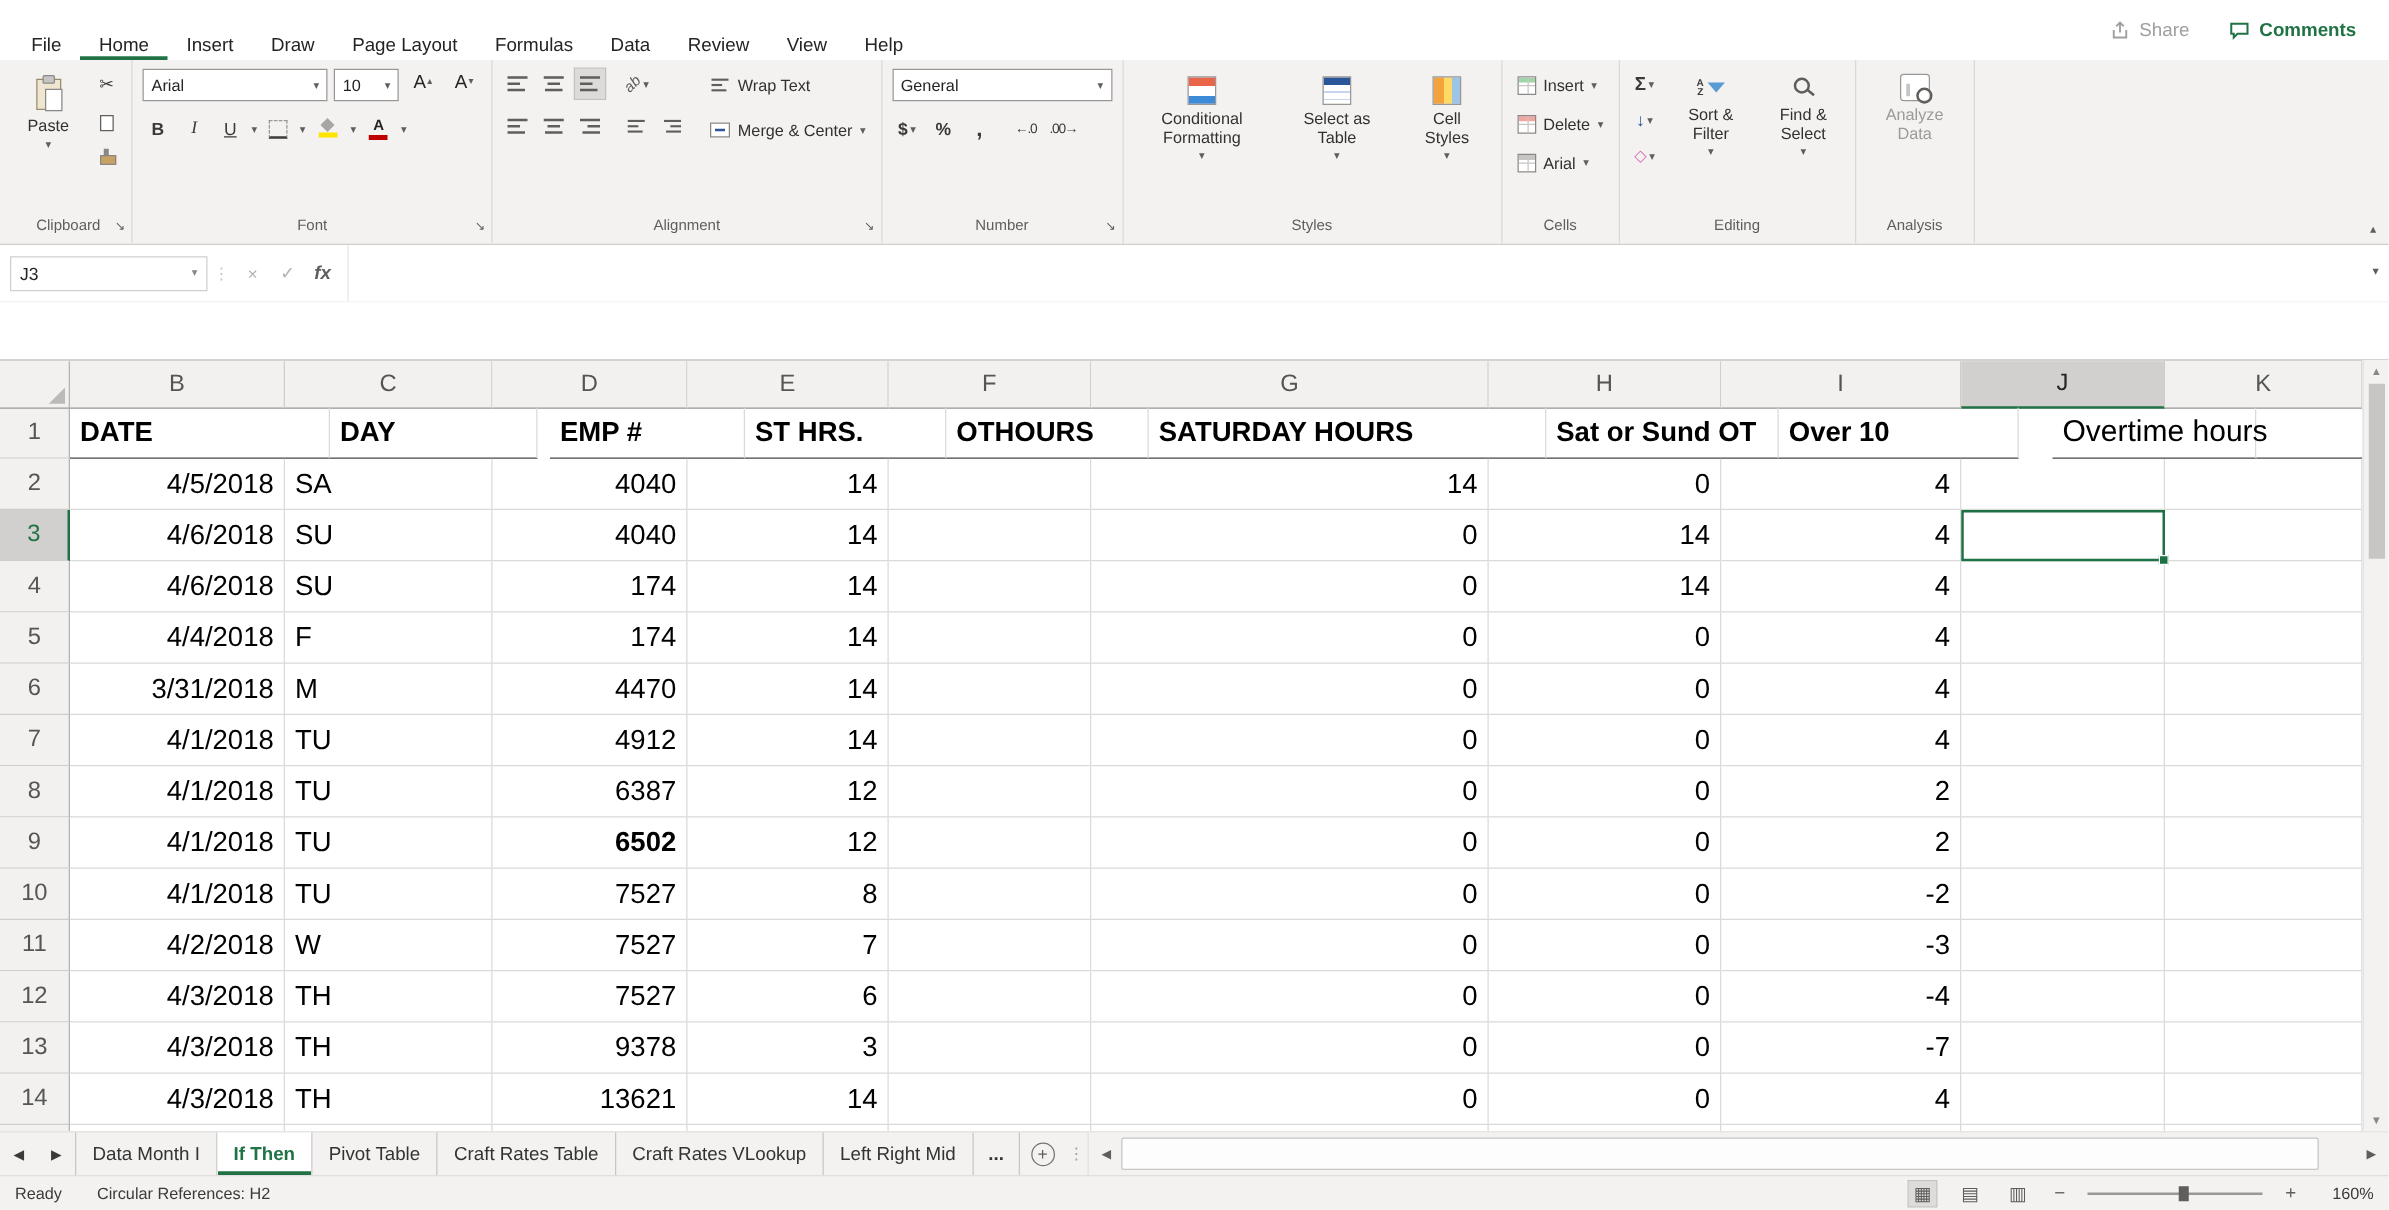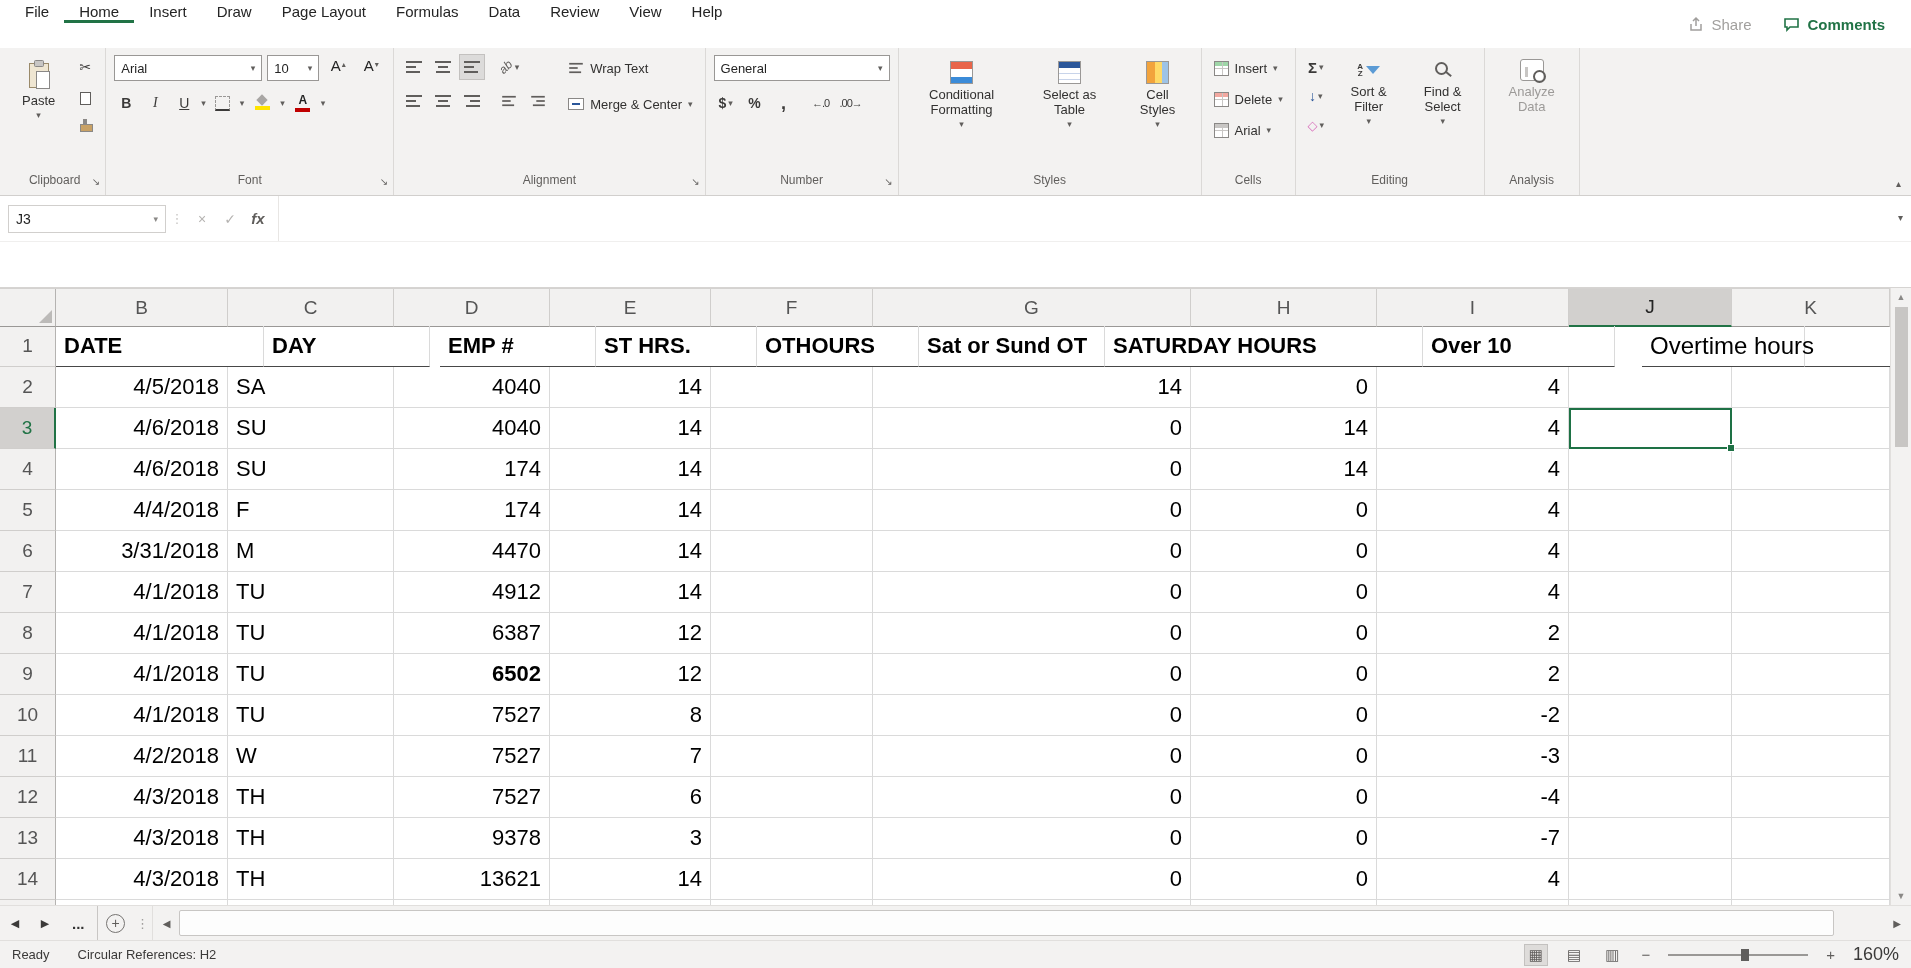--- a/index.html
+++ b/index.html
@@ -2,21 +2,21 @@
 <html><head>
 <meta charset="utf-8">
 <style>
   *{box-sizing:border-box;margin:0;padding:0;font-family:"Liberation Sans","DejaVu Sans",sans-serif}
   button{background:none;border:none;cursor:default;font:inherit;color:inherit}
   html,body{width:1911px;height:968px;overflow:hidden;background:#fff;color:#242424}
   .app{display:flex;flex-direction:column;width:1911px;height:968px}
 
   
   .menubar{height:48px;background:#fff;display:flex;align-items:stretch;padding-left:10px;font-size:15px;flex:none}
-  .menu-items{display:flex;align-items:flex-start}
+  .menu-items{display:flex;align-items:flex-end}
   .menu-item{display:flex;align-items:center;padding:3px 15px 0;border-bottom:3px solid transparent;color:#242424;white-space:nowrap}
   .menu-item.active{border-bottom-color:#217346}
   .menubar-right{margin-left:auto;display:flex;align-items:center;gap:8px;padding-right:14px}
   .share-btn{display:flex;align-items:center;gap:7px;color:#a19f9d;padding:5px 12px;font-size:15px}
   .comments-btn{display:flex;align-items:center;gap:7px;color:#217346;font-weight:700;padding:5px 12px;font-size:15px}
 
   
   .ribbon{height:148px;background:#f3f2f1;border-bottom:1px solid #d1cfcd;display:flex;align-items:stretch;padding-left:4px;position:relative;overflow:hidden;flex:none}
   .rgroup{display:flex;flex-direction:column;border-right:1px solid #dbd9d7;padding:7px 8px 0;position:relative}
   .rbody{flex:1;display:flex;gap:8px;align-items:flex-start}
@@ -139,21 +139,21 @@
   .hs-thumb{height:26px;width:97%;background:#fdfdfd;border:1px solid #c8c6c4;border-radius:2px}
 
   
   .statusbar{height:28px;background:#f3f2f1;border-top:1px solid #e1dfdd;display:flex;align-items:center;font-size:13px;color:#3b3a39;padding:0 12px;gap:28px;flex:none}
   .sb-right{margin-left:auto;display:flex;align-items:center;gap:16px}
   .view-ic{font-size:15px;color:#605e5c;padding:1px 4px}
   .view-ic.sel{background:#dedcda;outline:1px solid #c3c1bf}
   .zoom-btn{font-size:15px;color:#605e5c;padding:0 2px}
   .zoom-track{width:140px;height:2px;background:#9a9896;position:relative}
   .zoom-thumb{position:absolute;left:52%;top:-5px;width:8px;height:12px;background:#605e5c}
-  .zoom-pct{min-width:44px;text-align:right;font-size:18px}
+  .zoom-pct{min-width:44px;text-align:right;font-size:13px}
 </style>
 </head>
 <body>
 
 <div class="app">
 
   <div class="menubar">
     <div class="menu-items">
         <div class="menu-item">File</div>
         <div class="menu-item active">Home</div>
@@ -524,25 +524,25 @@
             </div>
             <div class="cell a-left" style="width: 156px; margin-left: 10px;">
               <span>EMP #</span>
             </div>
             <div class="cell a-left" style="width: 161px;">
               <span>ST HRS.</span>
             </div>
             <div class="cell a-left" style="width: 162px;">
               <span>OTHOURS</span>
             </div>
+            <div class="cell a-left" style="width: 318px;">
+              <span>SATURDAY HOURS</span>
+            </div>
             <div class="cell a-left" style="width: 186px;">
               <span>Sat or Sund OT</span>
-            </div>
-            <div class="cell a-left" style="width: 318px;">
-              <span>SATURDAY HOURS</span>
             </div>
             <div class="cell a-left" style="width: 192px;">
               <span>Over 10</span>
             </div>
             <div class="cell a-left j1" style="width: 163px; margin-left: 27px;">
               <span>Overtime hours</span>
             </div>
             <div class="cell a-left" style="width: 158px;">
               <span></span>
             </div>
@@ -1002,20 +1002,28 @@
       <span class="sarrow">▲</span>
       <div class="vthumb"></div>
       <div class="vtrack"></div>
       <span class="sarrow">▼</span>
     </div>
   </div>
 
   <div class="tabbar">
     <span class="tnav">◀</span>
     <span class="tnav">▶</span>
+    <div class="tabs">
+        <div class="tab">Data Month I</div>
+        <div class="tab active">If Then</div>
+        <div class="tab">Pivot Table</div>
+        <div class="tab">Craft Rates Table</div>
+        <div class="tab">Craft Rates VLookup</div>
+        <div class="tab">Left Right Mid</div>
+      </div>
     <button class="tab-more">...</button>
     <button class="add-sheet">
       <span class="add-circle">+</span>
     </button>
     <span class="grip2">⋮</span>
     <div class="hscroll">
       <span class="hs-btn">◀</span>
       <div class="hs-track">
         <div class="hs-thumb"></div>
       </div>

